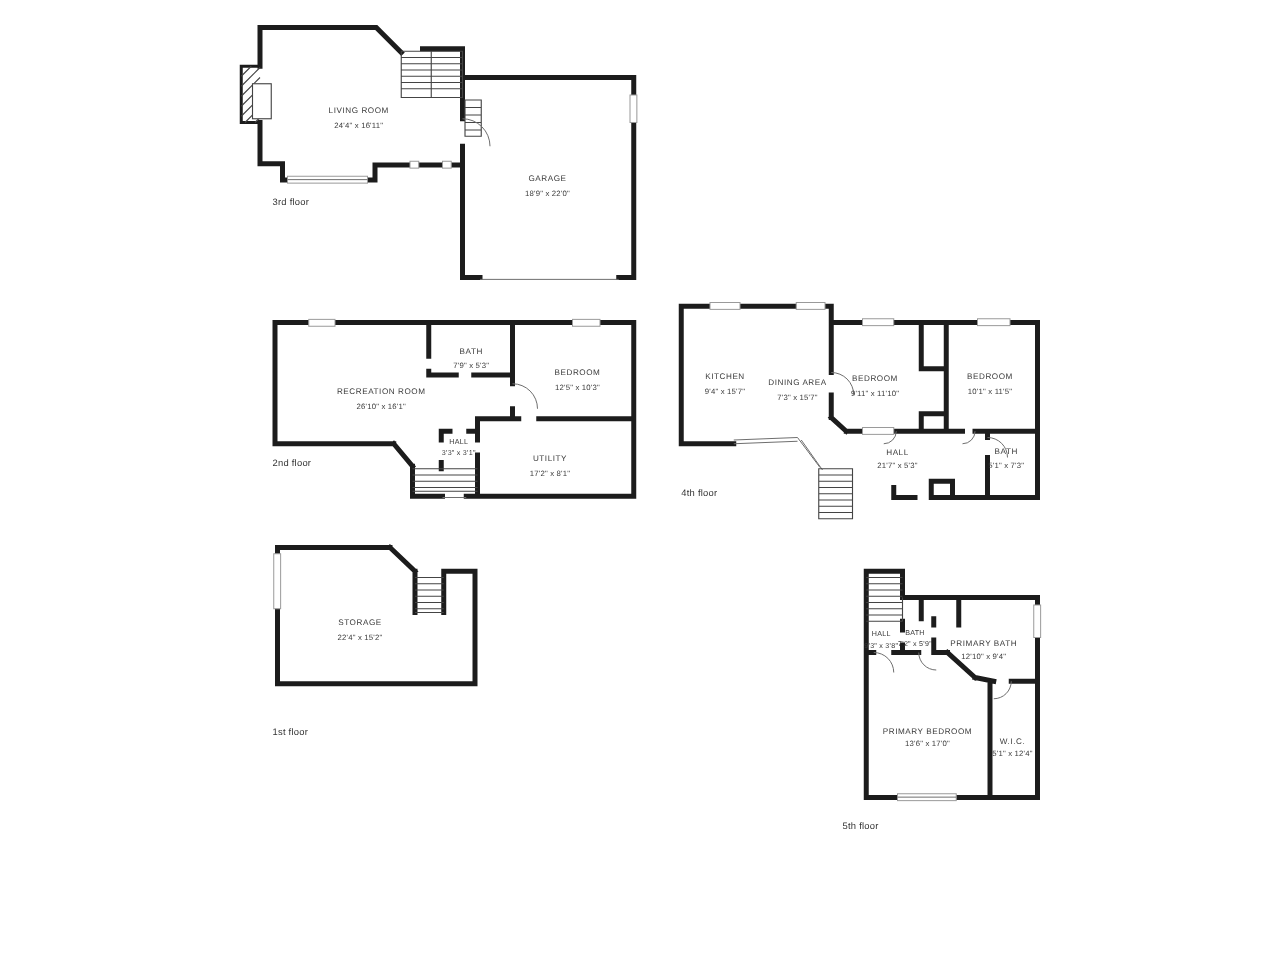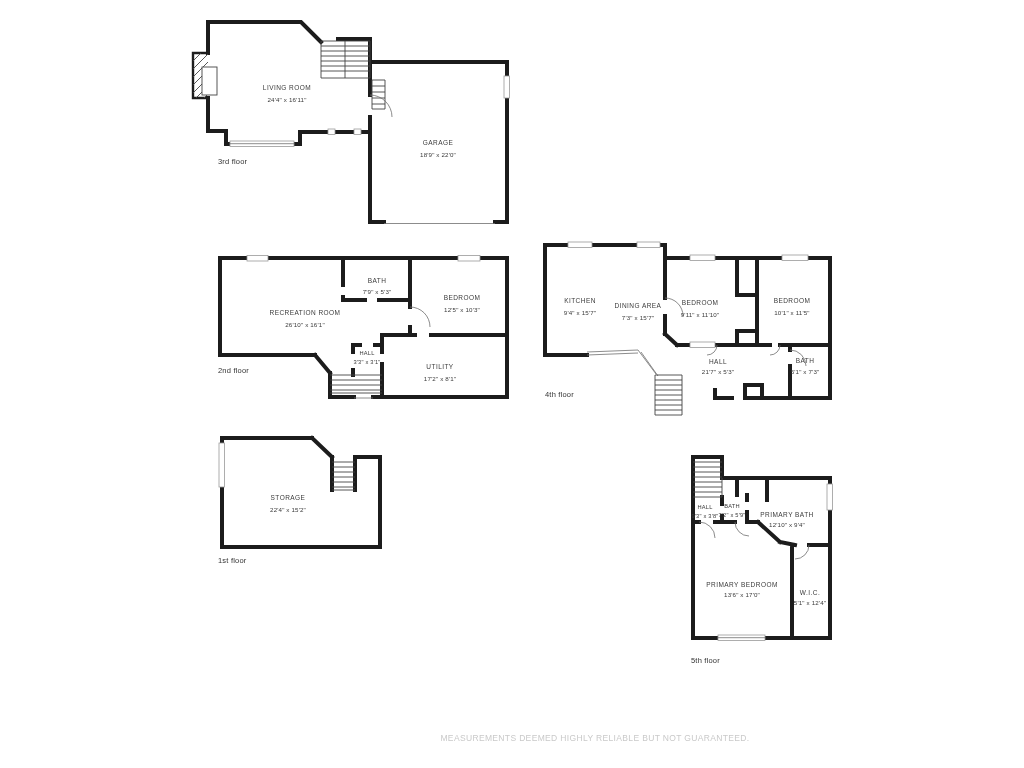--- a/index.html
+++ b/index.html
@@ -155,21 +155,21 @@
       M7,6 L97,6 M97,6 L117,25 M117,25 L117,58
       M140,25 L140,58 M140,25 L165,25
       M165,25 L165,115 M165,115 L7,115 M7,115 L7,6"></path>
     <path class="thin-dark" d="
       M117,30 L140,30 M117,35 L140,35 M117,40 L140,40
       M117,45 L140,45 M117,50 L140,50 M117,55 L140,55 M117,58 L140,58"></path>
     <rect class="window" x="4" y="11" width="5.5" height="44"></rect>
     <text class="room-name" x="73" y="68">STORAGE</text>
     <text class="room-dims" x="73" y="80">22'4" x 15'2"</text>
   </svg>
-  <div class="floor-label" style="left:218px;top:556px">1st floor</div>
+  <div class="floor-label" style="left:218px;top:581px">1st floor</div>
 
   <svg class="plan" style="left:685px;top:450px" width="165" height="205" viewBox="0 0 165 205">
     <path class="walls" d="
       M8,7 L8,188 M8,7 L37,7 M37,7 L37,28
       M37,28 L145,28 M145,28 L145,188 M145,188 L8,188
       M37,47 L37,54 M37,66 L37,72
       M8,72 L14,72 M30,72 L50,72 M64,72 L73,72
       M73,72 L95,92 M95,92 L110,95 M124,95 L145,95
       M107,95 L107,188
       M52,28 L52,45 M82,28 L82,50
@@ -189,17 +189,16 @@
     <text class="room-dims sm" x="20" y="68">9'3" x 3'8"</text>
     <text class="room-name sm" x="47" y="58">BATH</text>
     <text class="room-dims sm" x="47" y="67">7'2" x 5'9"</text>
     <text class="room-name" x="102" y="67">PRIMARY BATH</text>
     <text class="room-dims" x="102" y="77">12'10" x 9'4"</text>
     <text class="room-name" x="57" y="137">PRIMARY BEDROOM</text>
     <text class="room-dims" x="57" y="147">13'6" x 17'0"</text>
     <text class="room-name" x="125" y="145">W.I.C.</text>
     <text class="room-dims" x="125" y="155">5'1" x 12'4"</text>
   </svg>
-  <div class="floor-label" style="left:691px;top:656px">5th floor</div>
-
-  <div class="disclaimer">MEASUREMENTS DEEMED HIGHLY RELIABLE BUT NOT GUARANTEED.</div>
+  <div class="floor-label" style="left:674px;top:656px">5th floor</div>
+
 
 </div>
 
 </body></html>

